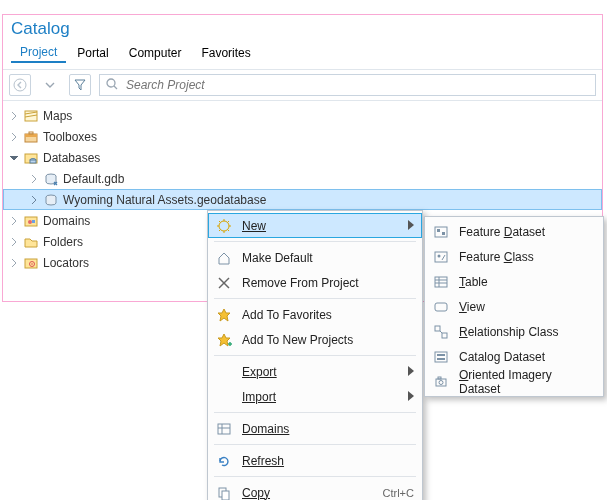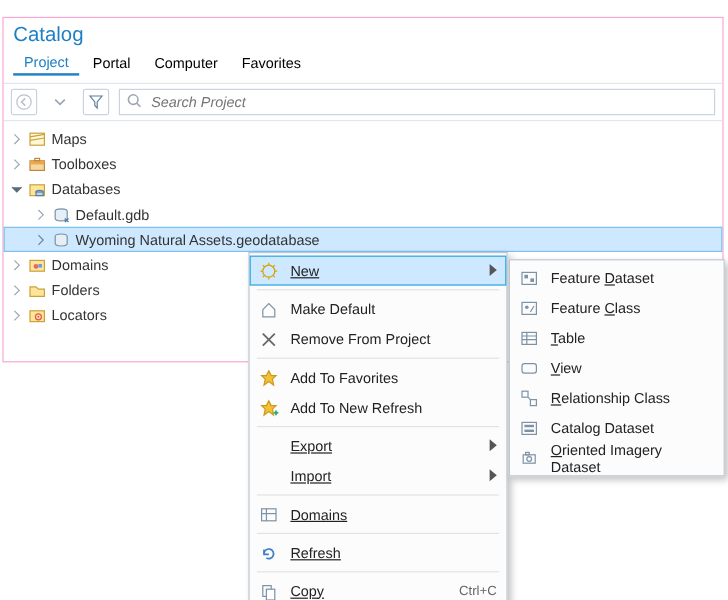--- a/index.html
+++ b/index.html
@@ -305,21 +305,21 @@
     <span class="mlabel">Add To Favorites</span>
   </div>
   <div class="mrow">
     <span class="micon">
         <svg width="14" height="14">
           <path d="M7 1 L9 5 L13 5 L10 8 L11 13 L7 10 L3 13 L4 8 L1 5 L5 5 Z" fill="#f5c033" stroke="#c99a1e"></path>
           <line x1="11" y1="11" x2="15" y2="11" stroke="#3a7" stroke-width="1.5"></line>
           <line x1="13" y1="9" x2="13" y2="13" stroke="#3a7" stroke-width="1.5"></line>
         </svg>
       </span>
-    <span class="mlabel">Add To New Refresh</span>
+    <span class="mlabel">Add To New Projects</span>
   </div>
   <div class="msep"></div>
   <div class="mrow">
     <span class="micon"></span>
     <span class="mlabel"><span class="ak">Export</span></span>
     <span class="marrow"><svg width="6" height="10">
           <path d="M0 0 L6 5 L0 10 Z" fill="#555"></path>
         </svg></span>
   </div>
   <div class="mrow">

